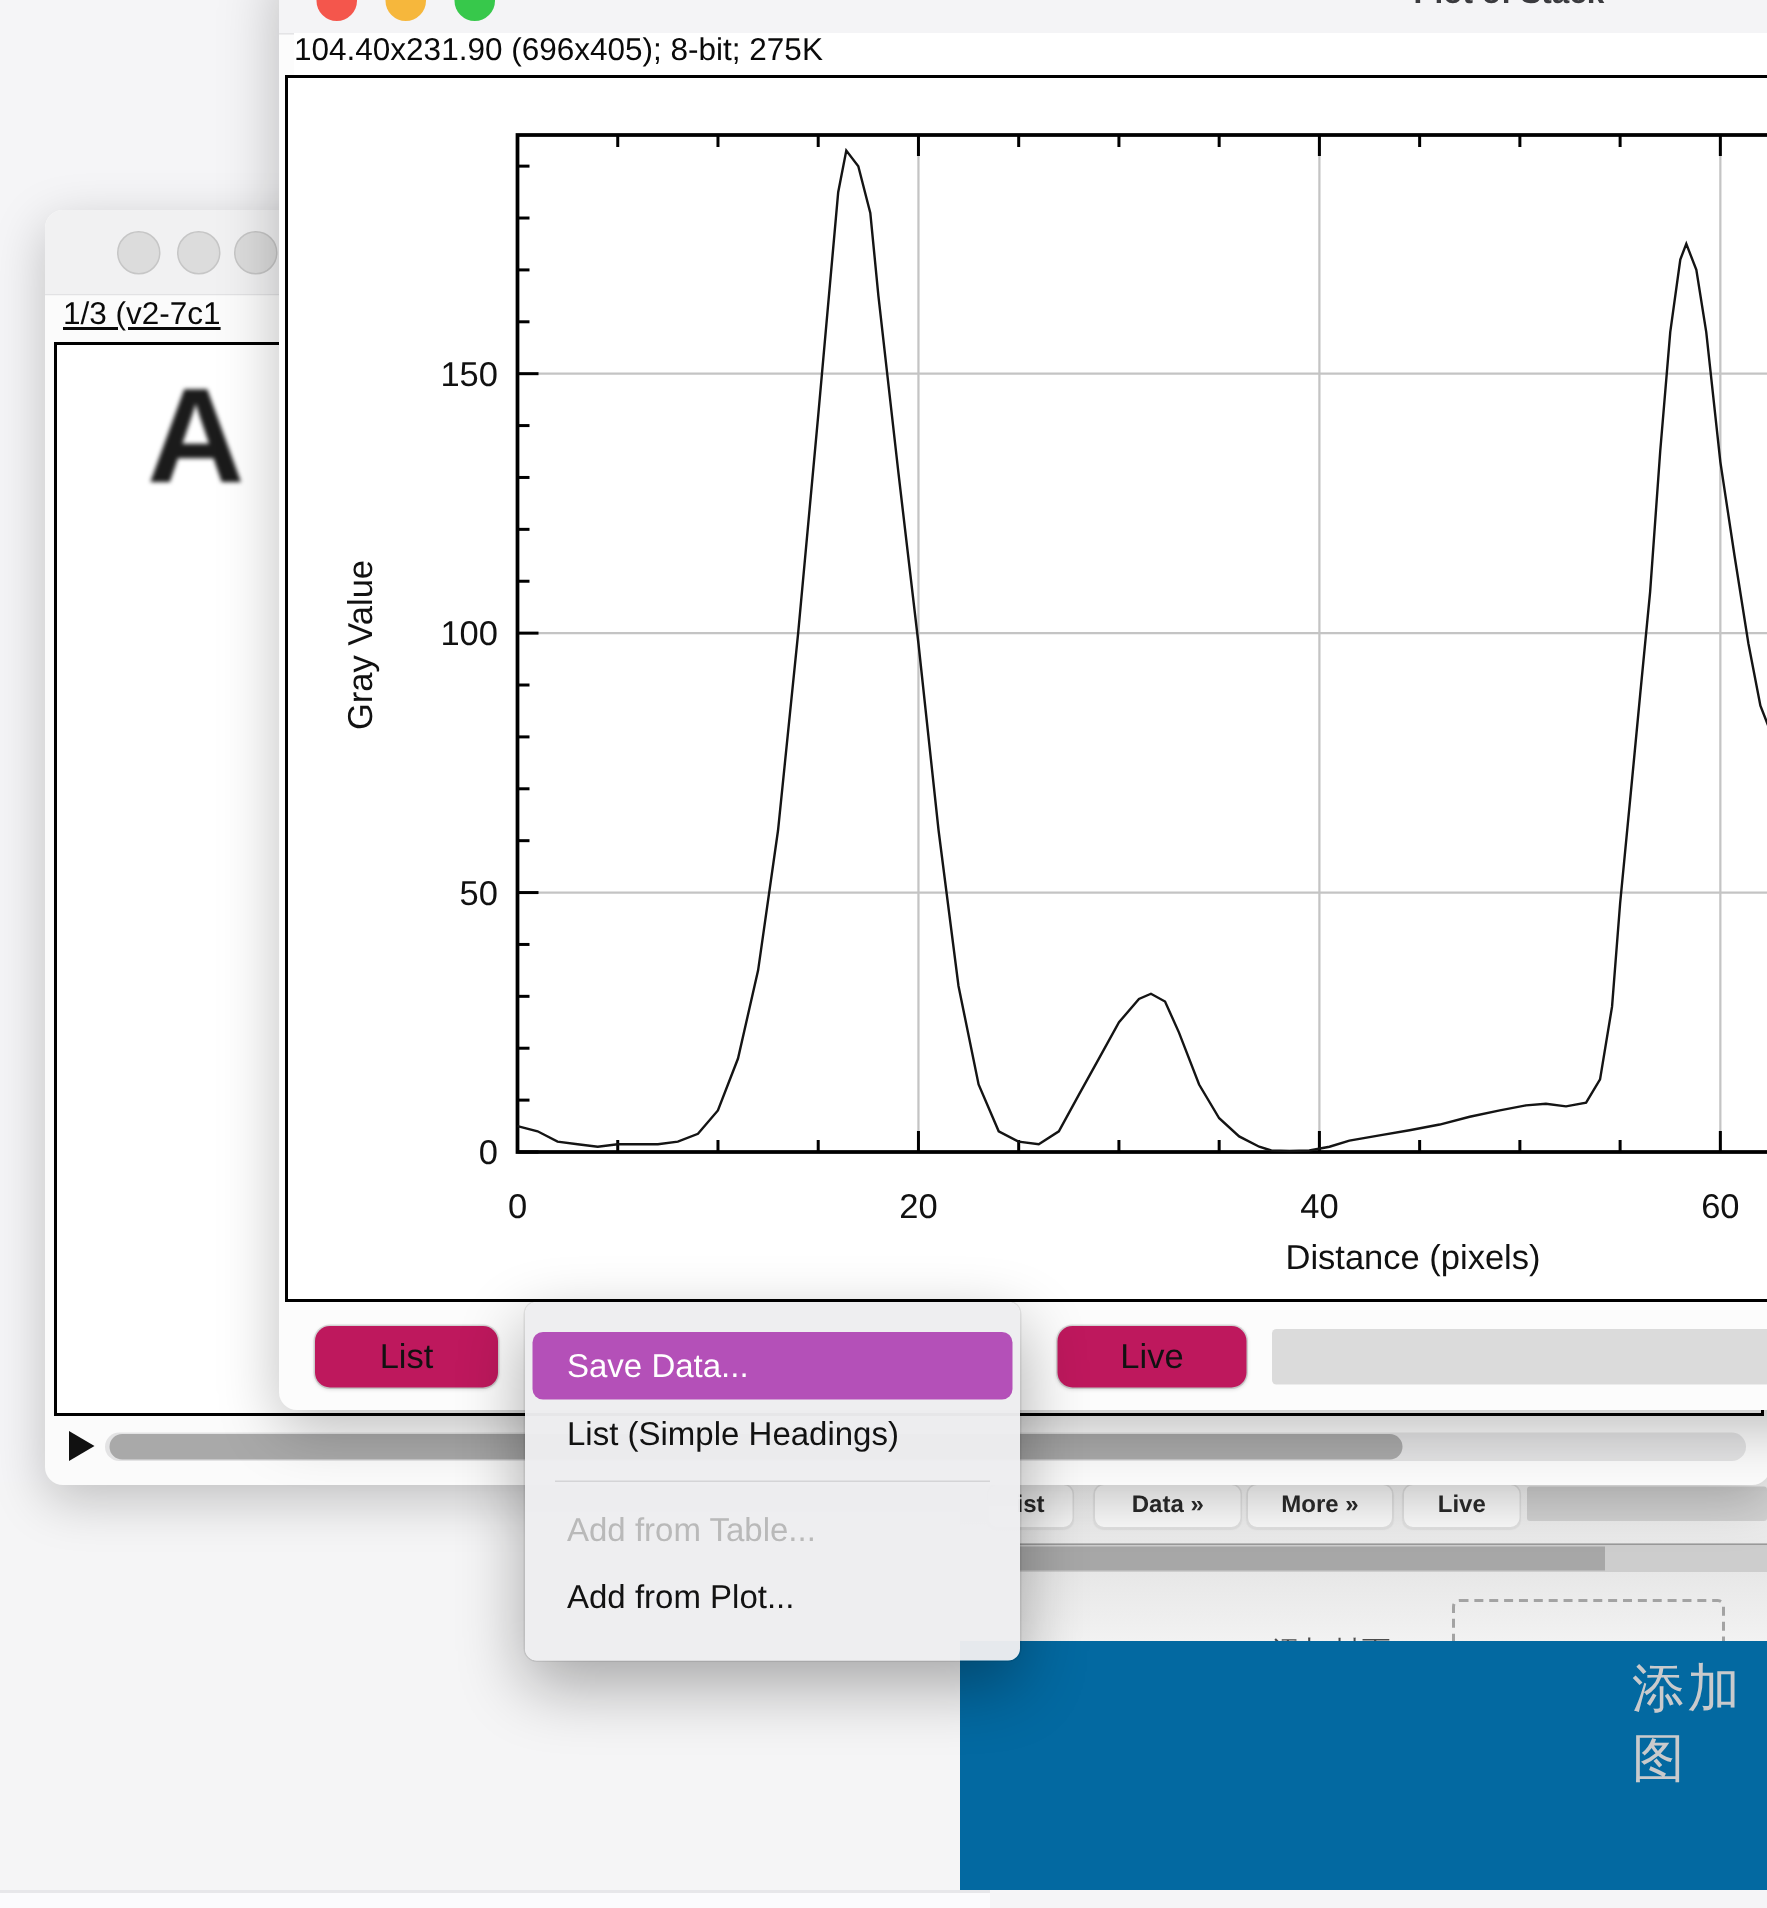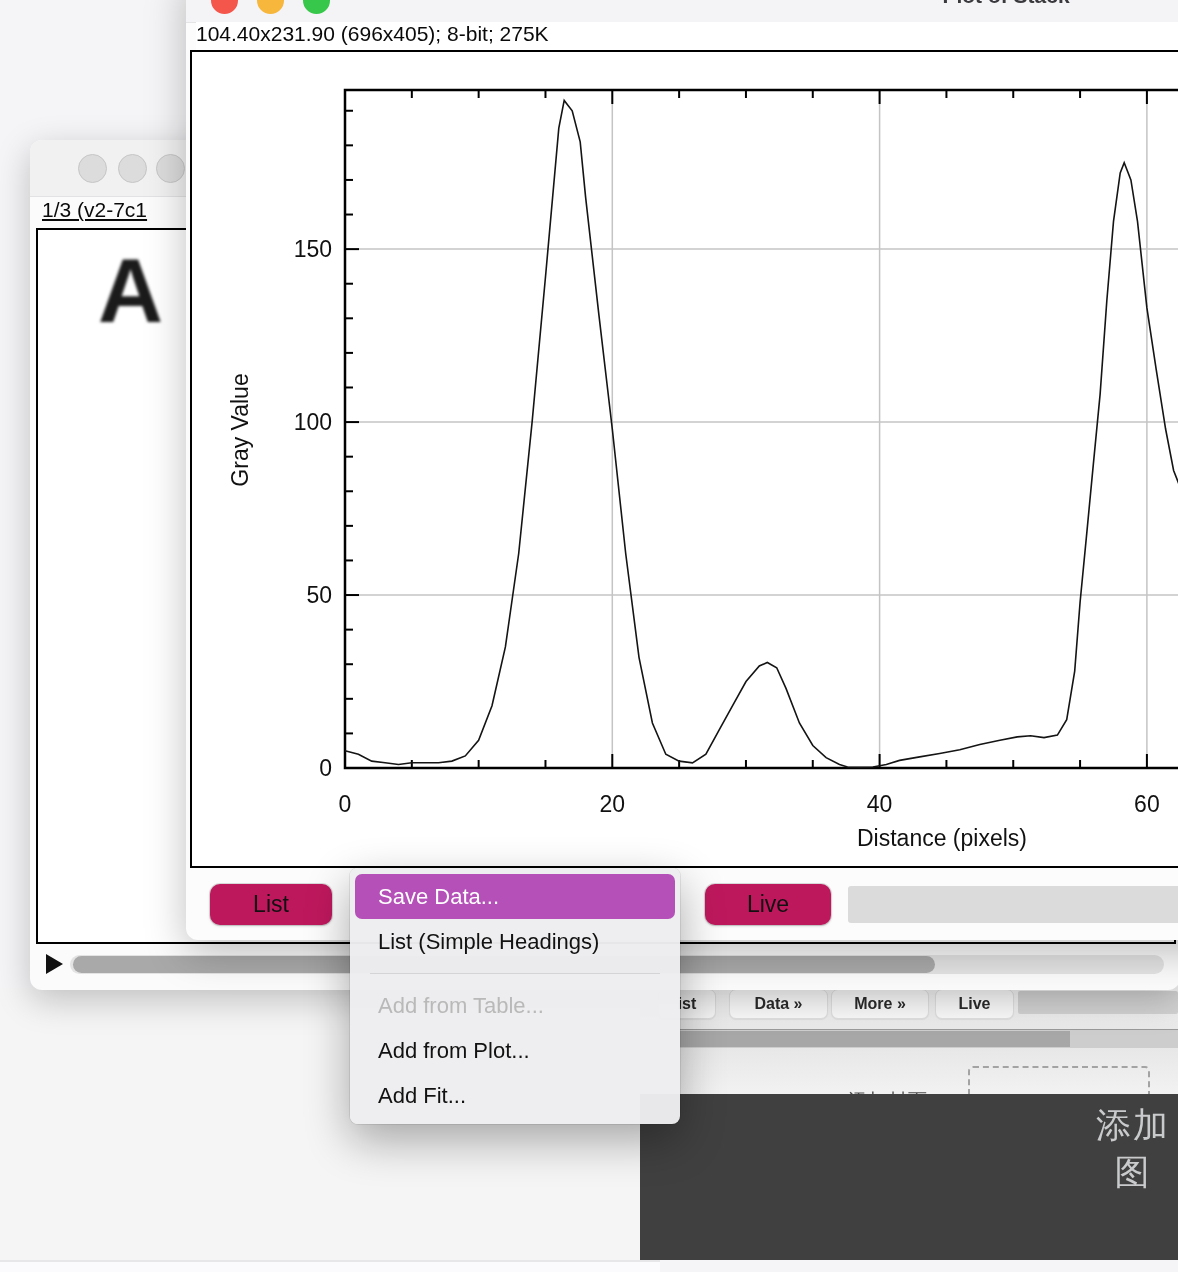--- a/index.html
+++ b/index.html
@@ -7,21 +7,21 @@
     font-family:"Liberation Sans",sans-serif;background:#f5f5f7;}
   .abs{position:absolute;}
   
   .bg-left-lower{left:0;top:988px;width:660px;height:274px;background:#f5f5f6;}
   .bg-left-line{left:0;top:1260px;width:660px;height:2px;background:#e7e7ea;}
   .bg-left-bottom{left:0;top:1262px;width:660px;height:10px;background:#fbfbfd;}
   .app-gray-panel{left:640px;top:1047px;width:538px;height:47px;overflow:hidden;
     background:linear-gradient(#e7e7e7,#f2f2f2);}
   .add-cover-text{left:208px;top:29px;font-size:19px;color:#4c4c4c;letter-spacing:1px;margin-top:12px;}
   .dashed-box{left:328px;top:19px;width:178px;height:40px;border:2px dashed #a3a3a3;border-radius:5px;}
-  .app-white-panel{left:640px;top:1094px;width:538px;height:166px;background:#404040;text-align:center;}
+  .app-white-panel{left:640px;top:1094px;width:538px;height:166px;background:#0369a1;}
   .add-image-text{left:448px;top:8px;font-size:35px;color:#c9cacc;letter-spacing:2px;}
   
   .bgwin-strip{left:640px;top:984px;width:538px;height:46px;
     background:linear-gradient(#f6f6f6,#e9e9e9);}
   .bgwin-btn{position:absolute;top:5px;height:28px;background:#fafafa;
     border:1px solid #e0e0e0;border-radius:7px;box-shadow:0 1px 1px rgba(0,0,0,.06);
     font-size:16px;font-weight:700;color:#2b2b2b;display:flex;align-items:center;justify-content:center;}
   .bgwin-graybar{left:378px;top:7px;width:160px;height:23px;background:#d2d2d2;border-radius:2px;}
   .bg-scroll-strip{left:680px;top:1029px;width:498px;height:18px;background:#cdcdcd;border-top:1px solid #9a9a9a;}
   .bg-scroll-thumb{left:0;top:1px;width:390px;height:16px;background:#a7a7a7;}
@@ -52,21 +52,21 @@
     font-size:21px;color:#0a0a0a;}
   .plot-canvas{left:4px;top:80px;width:996px;height:814px;background:#fff;border:2px solid #000;}
   .plot-buttons{left:0;top:894px;width:100%;height:76px;}
   .ij-btn{position:absolute;top:20px;height:41px;background:#be185d;border-radius:10px;
     box-shadow:0 0 0 1px rgba(0,0,0,.12),0 1px 3px rgba(0,0,0,.18);
     font-size:23px;color:#111;display:flex;align-items:center;justify-content:center;}
   .btn-graybar{left:662px;top:22px;width:520px;height:37px;background:#dbdbdb;border-radius:3px;}
   
   .menu{left:350px;top:868px;width:330px;background:rgba(237,237,239,.97);
     border-radius:8px;box-shadow:0 0 0 1px rgba(0,0,0,.08),0 16px 45px rgba(0,0,0,.33);
-    padding:6px 0;z-index:50;}
+    padding:20px 0;z-index:50;}
   .menu-item{position:relative;height:45px;margin:0 5px;border-radius:7px;
     display:flex;align-items:center;padding-left:23px;font-size:22px;color:#121212;}
   .menu-item.hl{color:#fff;}
   .menu-item.disabled{color:#b9b9b9;}
   .menu-sep{height:1px;background:#d4d4d6;margin:9px 20px;}
   svg text{font-family:"Liberation Sans",sans-serif;fill:#111;}
 </style>
 </head>
 <body>
 
@@ -195,16 +195,15 @@
       <div class="abs btn-graybar"></div>
     </div>
   </div>
 
   <div class="abs menu">
     <div class="menu-item hl" id="mi-hl" style="background: rgb(180, 80, 184);">Save Data...</div>
     <div class="menu-item">List (Simple Headings)</div>
     <div class="menu-sep"></div>
     <div class="menu-item disabled">Add from Table...</div>
     <div class="menu-item">Add from Plot...</div>
-    <div class="menu-item">Add Fit...</div>
   </div>
 
 </div>
 
 </body></html>

